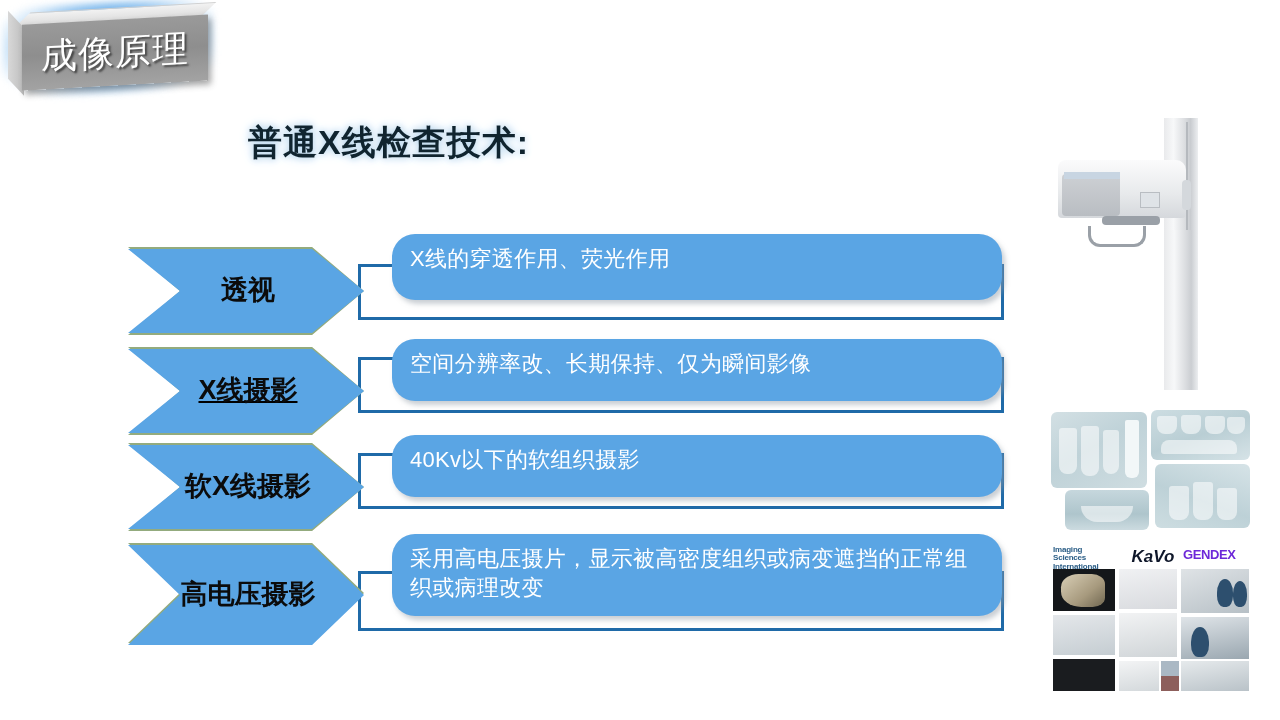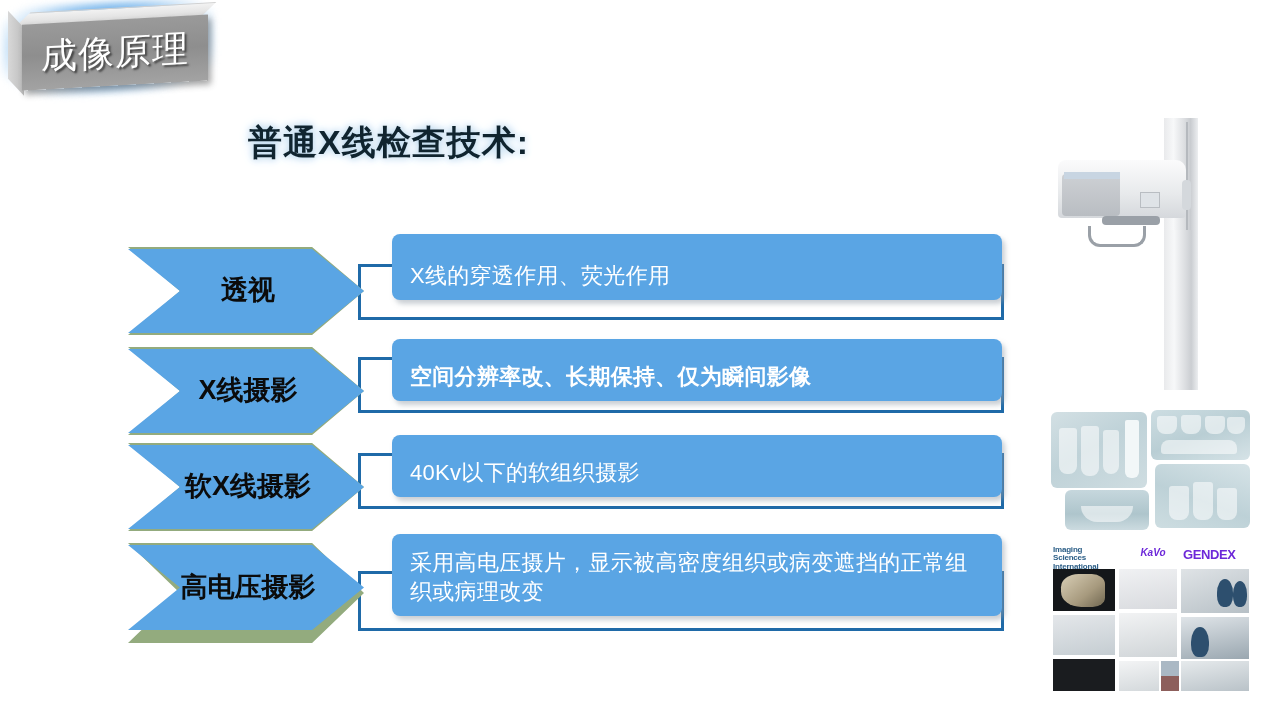--- a/index.html
+++ b/index.html
@@ -156,25 +156,25 @@
     border: 3px solid #1f6aa8;
     box-sizing: border-box;
   }
 
   
   .callout {
     position: absolute;
     left: 392px;
     width: 610px;
     background: #5aa5e4;
-    border-radius: 8px;
+    border-radius: 23px;
     box-sizing: border-box;
     padding: 10px 16px 10px 18px;
     display: flex;
-    align-items: flex-end;
+    align-items: flex-start;
     box-shadow: 3px 4px 5px rgba(150,160,170,0.5);
   }
   .callout-text {
     color: #ffffff;
     font-size: 22px;
     line-height: 1.32;
     letter-spacing: 0.3px;
   }
 
   
@@ -214,21 +214,21 @@
   .xr-c { left: 108px; top: 58px; width: 95px; height: 64px;
     background: linear-gradient(200deg,#d6e3e7 0%,#bdd1d7 55%,#cddde1 100%); }
   .xr-d { left: 18px; top: 84px; width: 84px; height: 40px;
     background: linear-gradient(180deg,#c6d7dd 0%,#aec5cc 60%,#ccdbe0 100%); }
   .tooth { position: absolute; background: rgba(255,255,255,0.55); border-radius: 3px 3px 8px 8px; }
   .implant { position: absolute; background: #f2f7f8; border-radius: 2px 2px 6px 6px; }
 
   
   .cg { position: absolute; }
   .cg-logo1 { left: 6px; top: 5px; width: 62px; height: 17px; color: #2a5d86; font-size: 8px; font-weight: bold; line-height: 1.05; letter-spacing: -0.2px; }
-  .cg-logo2 { left: 82px; top: 6px; width: 48px; height: 18px; color: #6d28d9; font-size: 10px; font-weight: bold; text-align: center; font-style: italic; }
+  .cg-logo2 { left: 82px; top: 6px; width: 48px; height: 18px; color: #0f172a; font-size: 17px; font-weight: bold; text-align: center; font-style: italic; }
   .cg-logo3 { left: 136px; top: 6px; width: 66px; height: 16px; color: #6d28d9; font-size: 13px; font-weight: bold; letter-spacing: -0.4px; }
   .cg-tile { position: absolute; }
   .cg-skull { left: 6px; top: 28px; width: 62px; height: 42px; background: #14171a; }
   .cg-skull-i { position: absolute; left: 8px; top: 5px; width: 44px; height: 33px; background: linear-gradient(140deg,#d9cfb6 0%,#a79a7e 60%,#6f6650 100%); border-radius: 40% 30% 28% 46%; }
   .cg-cell2 { left: 72px; top: 28px; width: 58px; height: 40px; background: linear-gradient(170deg,#f0f1f3 0%,#d8dade 100%); }
   .cg-cell3 { left: 134px; top: 28px; width: 68px; height: 44px; background: linear-gradient(160deg,#dfe3e6 0%,#b7c0c6 100%); }
   .cg-cell4 { left: 6px; top: 74px; width: 62px; height: 40px; background: linear-gradient(170deg,#e4e7ea 0%,#c5cdd2 100%); }
   .cg-cell5 { left: 72px; top: 72px; width: 58px; height: 44px; background: linear-gradient(170deg,#f2f3f4 0%,#cfd4d7 100%); }
   .cg-cell6 { left: 134px; top: 76px; width: 68px; height: 42px; background: linear-gradient(170deg,#dfe4e8 0%,#9aa7b0 100%); }
   .cg-cell7 { left: 6px; top: 118px; width: 62px; height: 32px; background: #1a1c1f; }
@@ -262,43 +262,43 @@
       <span class="chevron-label">透视</span>
     </div>
     <div class="callout" style="top:234px; height:66px;">
       <span class="callout-text">X线的穿透作用、荧光作用</span>
     </div>
   </div>
 
   <div class="proc-row" style="top:0;">
     <div class="outline-box" style="top:357px; height:56px;"></div>
     <div class="chevron-outline" style="top:347px; height:88px;"></div>
-    <div class="chevron" style="top:349px; height:84px;">
+    <div class="chevron" style="top:349px; height:84px;text-decoration:underline;">
       <span class="chevron-label">X线摄影</span>
     </div>
-    <div class="callout" style="top:339px; height:62px;font-weight:bold;">
+    <div class="callout" style="top:339px; height:62px;">
       <span class="callout-text">空间分辨率改、长期保持、仅为瞬间影像</span>
     </div>
   </div>
 
   <div class="proc-row" style="top:0;">
     <div class="outline-box" style="top:453px; height:56px;"></div>
     <div class="chevron-outline" style="top:443px; height:88px;"></div>
     <div class="chevron" style="top:445px; height:84px;">
       <span class="chevron-label">软X线摄影</span>
     </div>
     <div class="callout" style="top:435px; height:62px;">
       <span class="callout-text">40Kv以下的软组织摄影</span>
     </div>
   </div>
 
   <div class="proc-row" style="top:0;">
     <div class="outline-box" style="top:571px; height:60px;"></div>
     <div class="chevron-outline" style="top:543px; height:100px;"></div>
-    <div class="chevron" style="top:545px; height:85px;">
+    <div class="chevron" style="top:545px; height:100px;">
       <span class="chevron-label">高电压摄影</span>
     </div>
     <div class="callout" style="top:534px; height:82px;">
       <span class="callout-text">采用高电压摄片，显示被高密度组织或病变遮挡的正常组织或病理改变</span>
     </div>
   </div>
 
 </div>
 
 <div class="photo" id="photo-machine">

